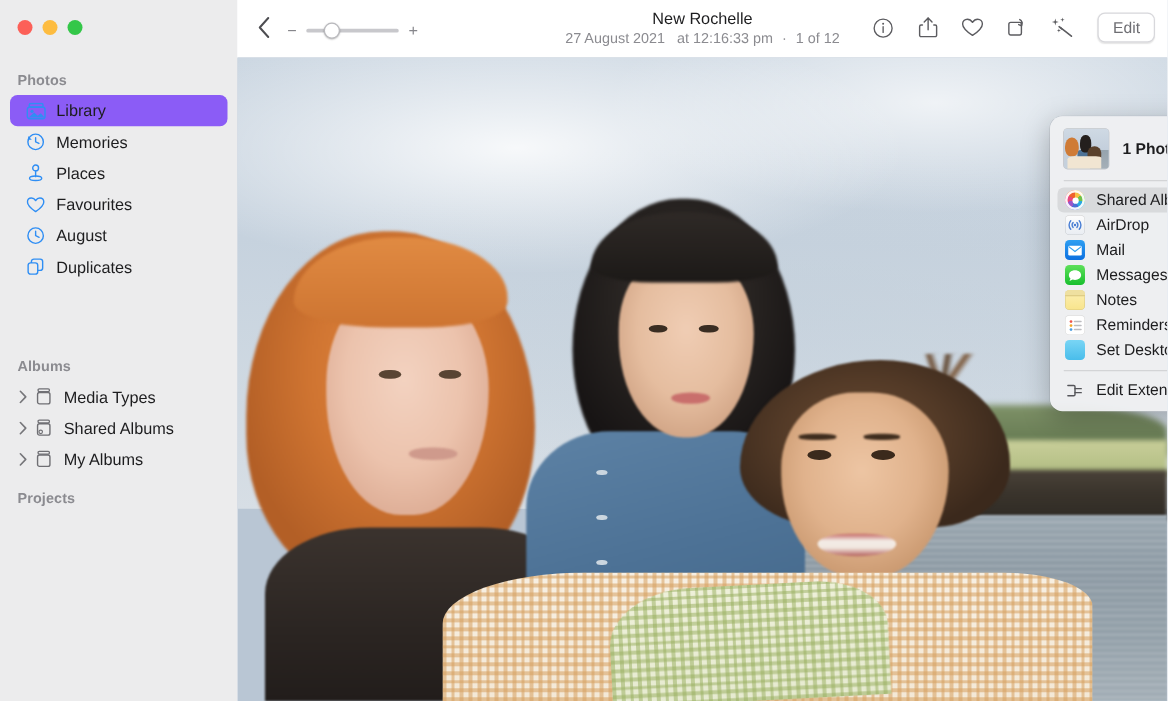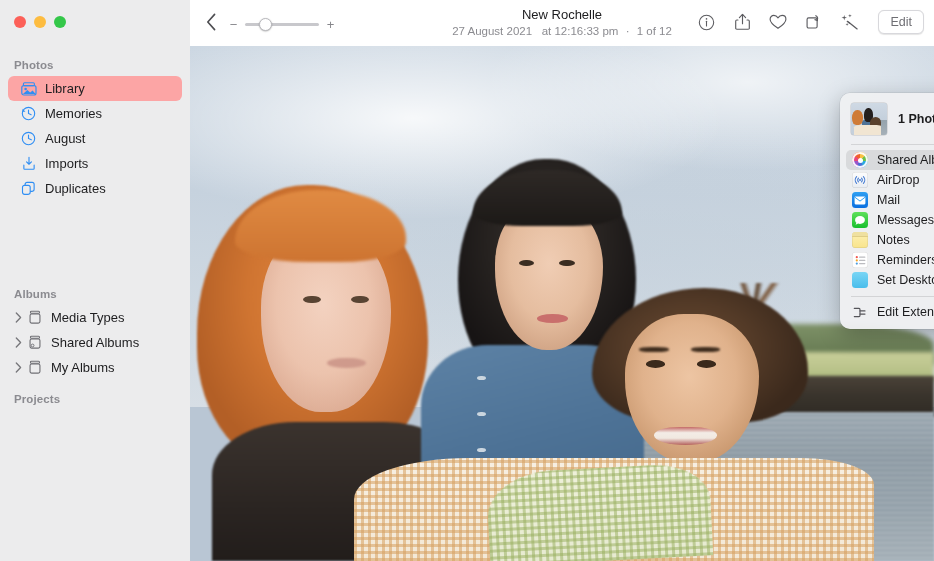--- a/index.html
+++ b/index.html
@@ -59,21 +59,21 @@
   .sb-row {
     position: relative;
     height: 25px;
     margin: 0 8px;
     display: flex;
     align-items: center;
     border-radius: 6px;
     padding-left: 12px;
     box-sizing: border-box;
   }
-  .sb-row.selected { background: #fca5a5; }
+  .sb-row.selected { background: #8b5cf6; }
   .sb-ico {
     width: 17px; height: 17px;
     margin-right: 8px;
     flex: 0 0 auto;
     display: flex;
     align-items: center;
     justify-content: center;
   }
   .sb-ico svg { display: block; }
   .sb-label {
@@ -616,41 +616,50 @@
           <svg width="15" height="15" viewBox="0 0 16 16">
               <circle cx="8" cy="8" r="6.6" fill="none" stroke="#2f8ef4" stroke-width="1.2"></circle>
               <path d="M8 4.4 L8 8 L10.8 9.3" fill="none" stroke="#2f8ef4" stroke-width="1.2" stroke-linecap="round"></path>
               <path d="M3.2 4.6 L1.6 3 L1.6 6.2 L4.8 6.2 Z" fill="#2f8ef4"></path>
             </svg>
         </span>
         <span class="sb-label">Memories</span>
       </div>
 
 
-
+      <div class="sb-row">
+        <span class="sb-ico">
+          <svg width="15" height="15" viewBox="0 0 16 16">
+              <circle cx="8" cy="3.6" r="2.5" fill="none" stroke="#2f8ef4" stroke-width="1.2"></circle>
+              <path d="M8 6.1 L8 11" stroke="#2f8ef4" stroke-width="1.2" stroke-linecap="round"></path>
+              <ellipse cx="8" cy="12.4" rx="5.2" ry="1.9" fill="none" stroke="#2f8ef4" stroke-width="1.2"></ellipse>
+            </svg>
+        </span>
+        <span class="sb-label">Places</span>
+      </div>
+
+      <div class="sb-row">
+        <span class="sb-ico">
+          <svg width="15" height="14" viewBox="0 0 16 15">
+              <path d="M8 13.2 C2.4 9.4 1 7 1 4.9 C1 2.9 2.5 1.5 4.4 1.5 C5.8 1.5 7.2 2.4 8 3.7 C8.8 2.4 10.2 1.5 11.6 1.5 C13.5 1.5 15 2.9 15 4.9 C15 7 13.6 9.4 8 13.2 Z" fill="none" stroke="#2f8ef4" stroke-width="1.2" stroke-linejoin="round"></path>
+            </svg>
+        </span>
+        <span class="sb-label">Favourites</span>
+      </div>
 
       <div class="sb-row">
         <span class="sb-ico">
           <svg width="15" height="15" viewBox="0 0 16 16">
               <circle cx="8" cy="8" r="6.6" fill="none" stroke="#2f8ef4" stroke-width="1.2"></circle>
               <path d="M8 4.2 L8 8 L11 9.4" fill="none" stroke="#2f8ef4" stroke-width="1.2" stroke-linecap="round"></path>
             </svg>
         </span>
         <span class="sb-label">August</span>
       </div>
 
-      <div class="sb-row">
-        <span class="sb-ico">
-          <svg width="14" height="15" viewBox="0 0 15 16">
-              <path d="M7.5 1.4 L7.5 8.6 M4.9 6.2 L7.5 8.8 L10.1 6.2" fill="none" stroke="#2f8ef4" stroke-width="1.2" stroke-linecap="round" stroke-linejoin="round"></path>
-              <path d="M2 9.6 L2 13.4 a0.8 0.8 0 0 0 0.8 0.8 L12.2 14.2 a0.8 0.8 0 0 0 0.8 -0.8 L13 9.6" fill="none" stroke="#2f8ef4" stroke-width="1.2" stroke-linecap="round"></path>
-            </svg>
-        </span>
-        <span class="sb-label">Imports</span>
-      </div>
 
       <div class="sb-row">
         <span class="sb-ico">
           <svg width="15" height="15" viewBox="0 0 16 16">
               <rect x="4.4" y="1.4" width="9.6" height="9.6" rx="2.1" fill="none" stroke="#2f8ef4" stroke-width="1.2"></rect>
               <rect x="1.6" y="4.6" width="8.2" height="9.6" rx="2.1" fill="#ececed" stroke="#2f8ef4" stroke-width="1.2"></rect>
             </svg>
         </span>
         <span class="sb-label">Duplicates</span>
       </div>

